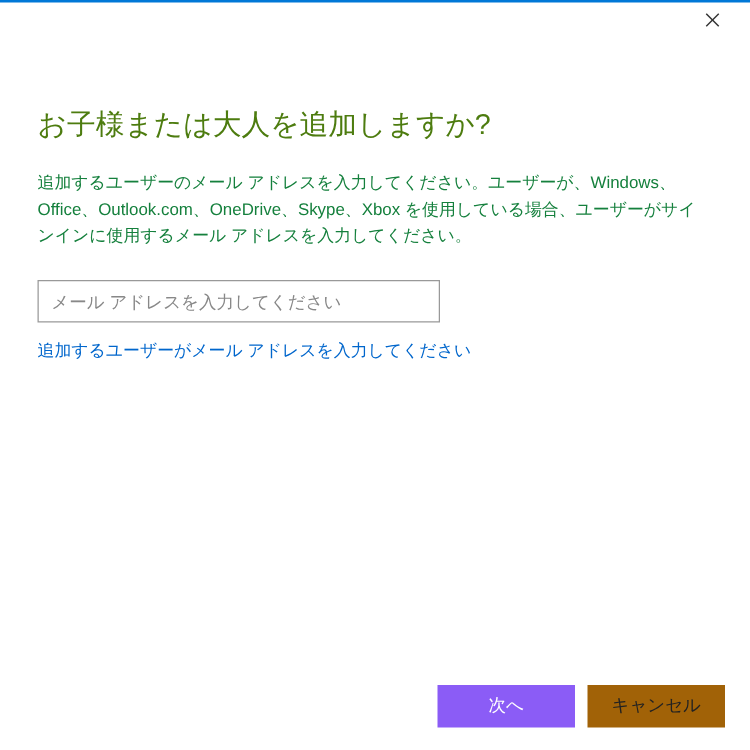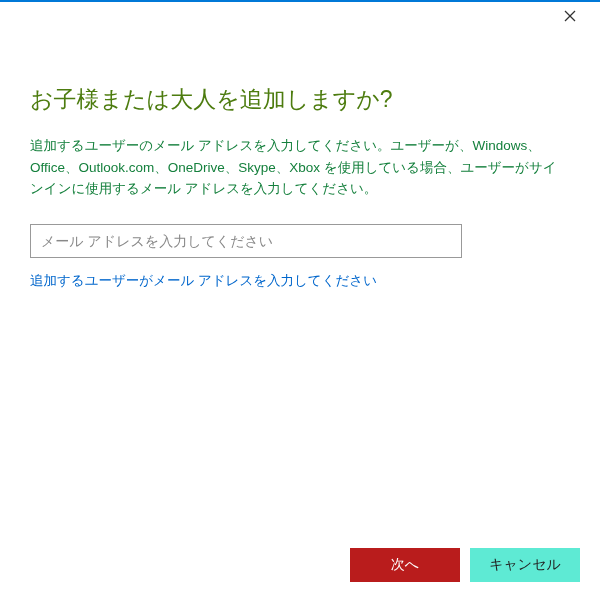--- a/index.html
+++ b/index.html
@@ -82,21 +82,21 @@
     color: #111;
   }
   .radio-hint {
     font-size: 13px;
     color: #333;
     margin-left: 32px;
     margin-bottom: 16px;
     margin-top: 2px;
   }
   .email-input {
-    width: 432px;
+    width: 322px;
     height: 34px;
     border: 1px solid #999;
     padding: 0 10px;
     font-size: 14px;
     color: #666;
     margin-top: 12px;
     margin-bottom: 14px;
     display: block;
   }
   .email-input::placeholder {
@@ -118,25 +118,25 @@
     min-width: 110px;
     height: 34px;
     font-size: 14px;
     border: none;
     cursor: pointer;
     display: flex;
     align-items: center;
     justify-content: center;
   }
   .btn-primary {
-    background: #b91c1c;
+    background: #8b5cf6;
     color: #fff;
   }
   .btn-secondary {
-    background: #5eead4;
+    background: #a16207;
     color: #222;
   }
 </style>
 </head>
 <body>
 
 <div class="titlebar">
   <div class="close-btn">
     <svg width="12" height="12" viewBox="0 0 12 12">
       <line x1="1" y1="1" x2="11" y2="11" stroke="#333" stroke-width="1.2"></line>

